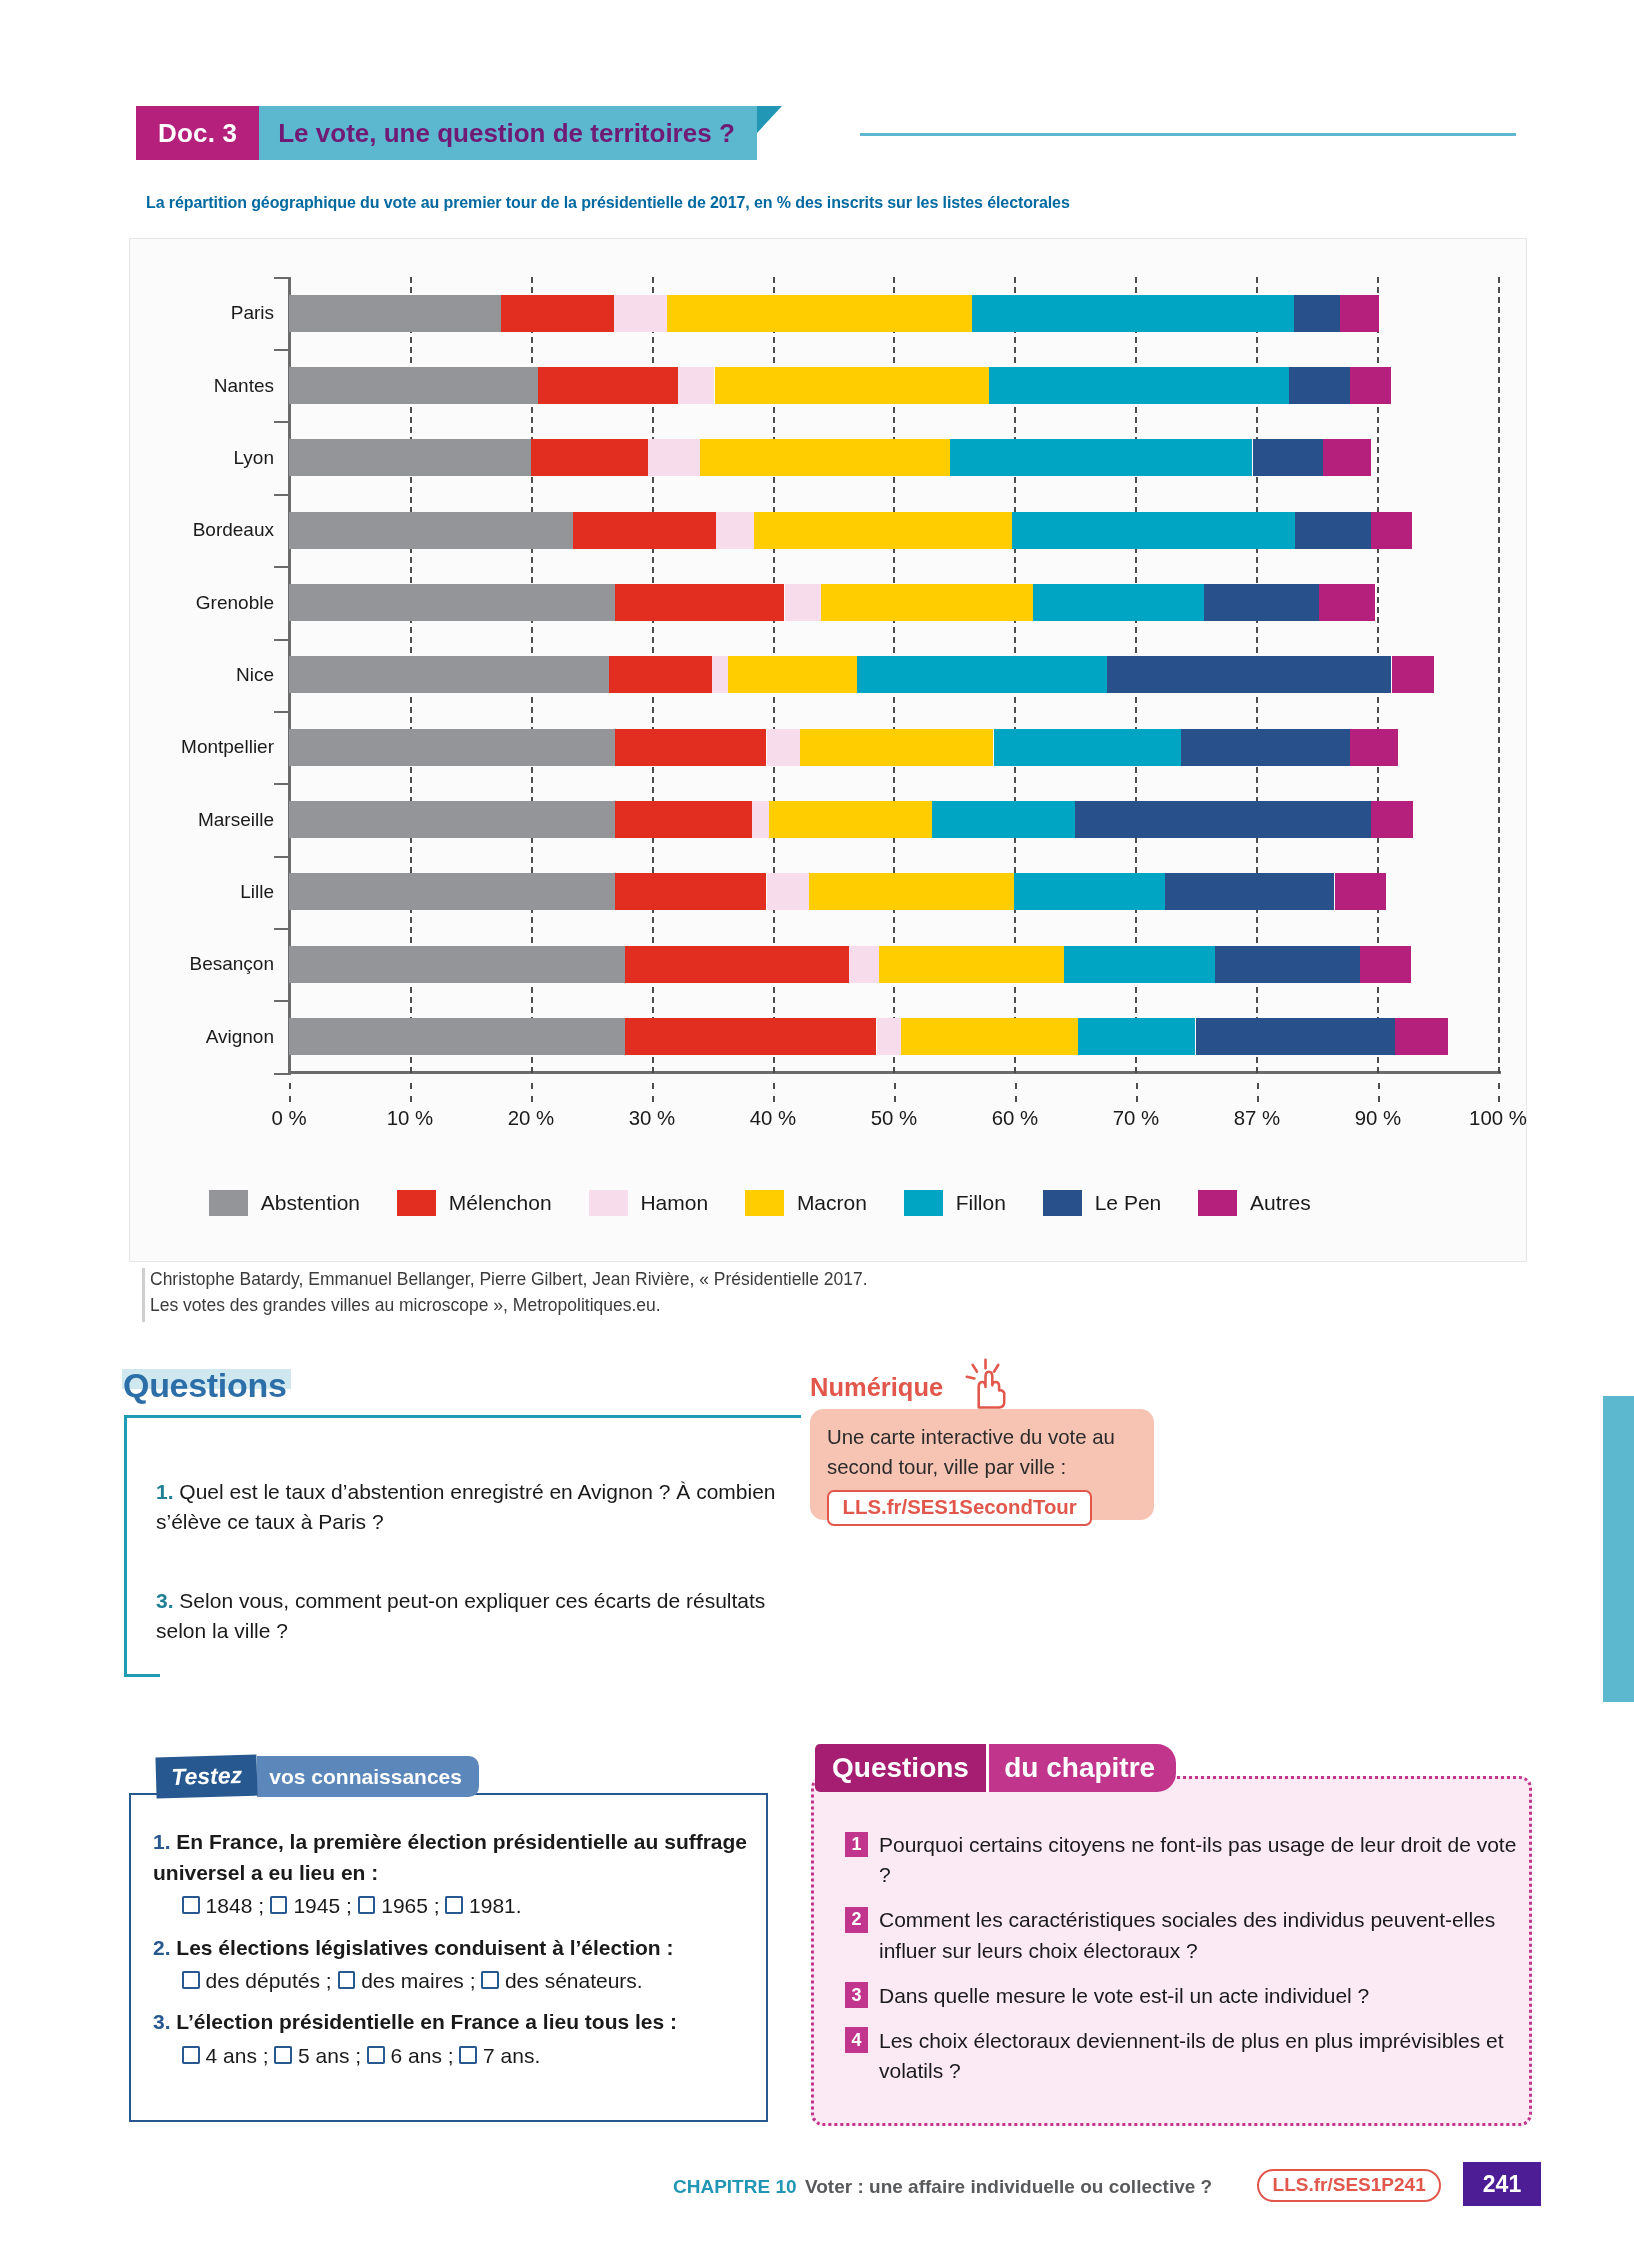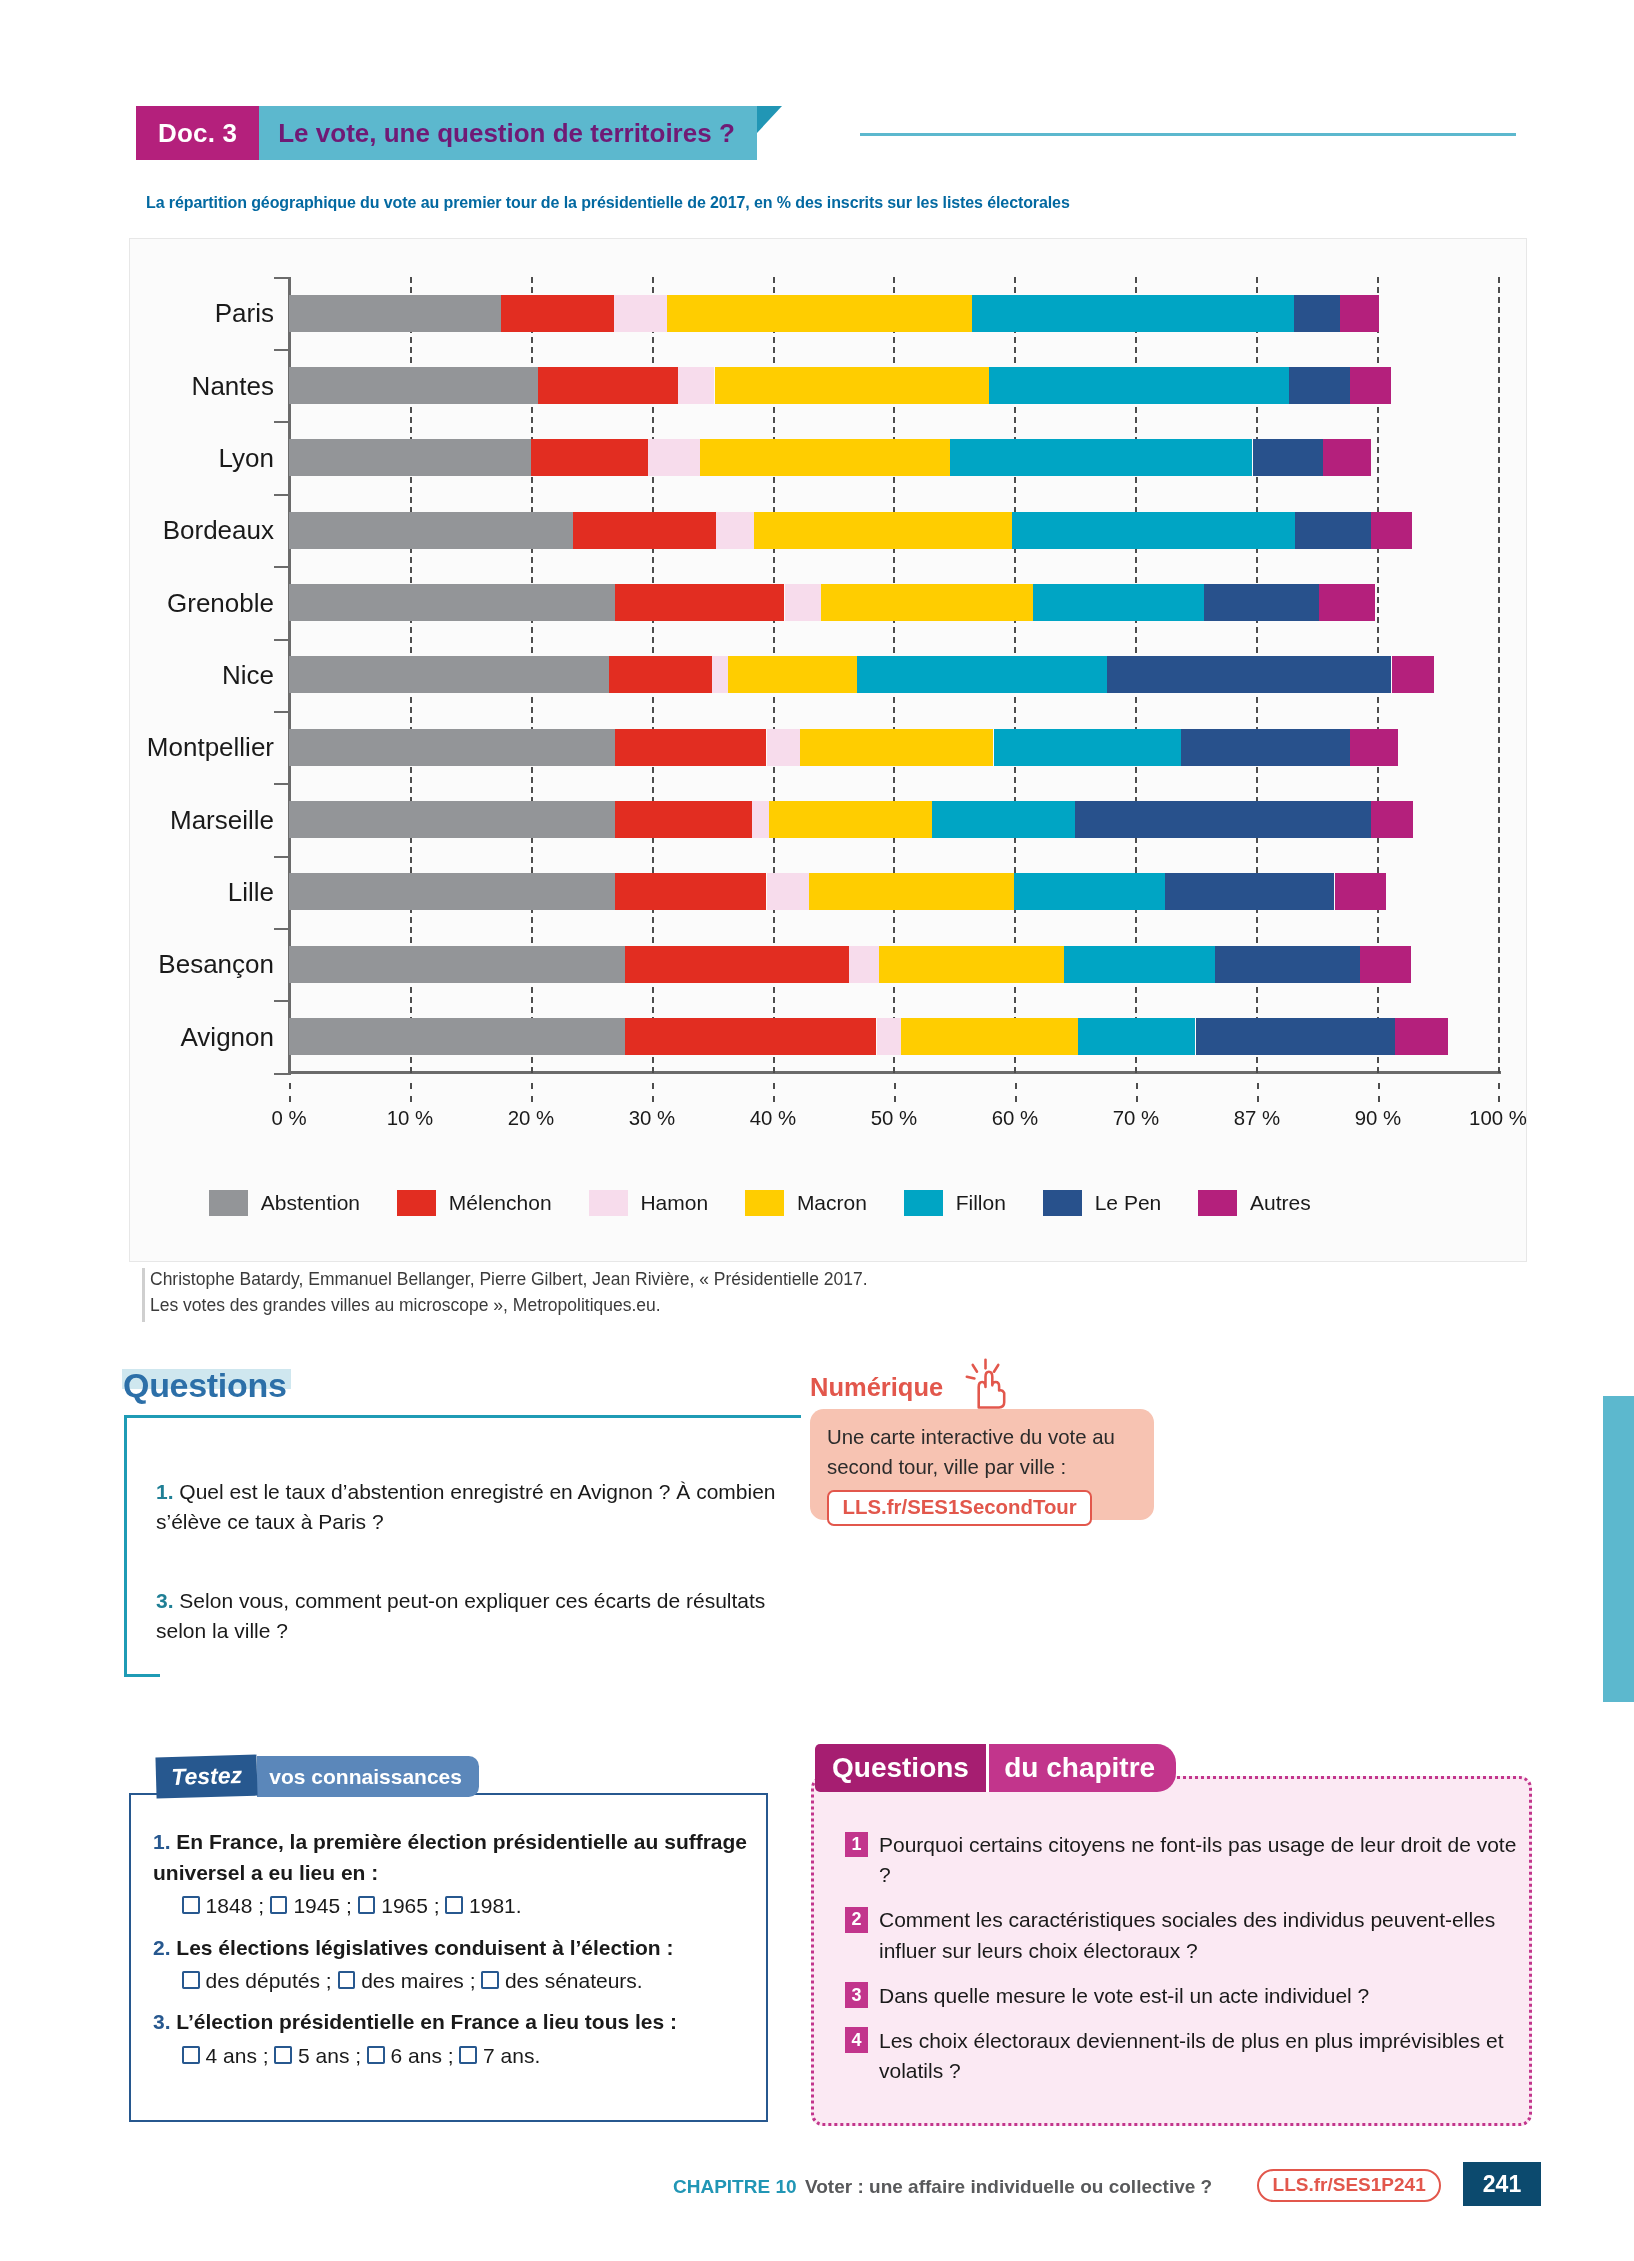--- a/index.html
+++ b/index.html
@@ -33,21 +33,21 @@
   .gridline{position:absolute;top:0;bottom:0;width:0;
             border-left:2.1px dashed #4d4d4d;}
   .gridline.solid{border-left:2.6px solid #6b6b6b;}
 
   .axis-bottom{position:absolute;left:289px;top:1071px;width:1212px;height:3.4px;background:#6b6b6b;}
   .axis-left{position:absolute;left:288px;top:277px;width:2.6px;height:798px;background:#6b6b6b;}
 
   .bar-row{position:absolute;left:0;height:37px;}
   .bar-seg{position:absolute;top:0;height:37px;}
 
-  .city-label{position:absolute;right:0;font-size:26px;color:#1a1a1a;
+  .city-label{position:absolute;right:0;font-size:19px;color:#1a1a1a;
               text-align:right;white-space:nowrap;transform:translateY(-50%);}
   .city-holder{position:absolute;left:119px;top:277px;width:155px;height:796px;}
 
   .tick-mark{position:absolute;left:274px;width:13.6px;height:2.1px;background:#6b6b6b;}
 
   .xtick{position:absolute;top:1083px;width:3.4px;height:19px;}
   .xtick i{position:absolute;left:0;top:0;width:0;height:19px;border-left:2.1px dashed #4d4d4d;}
   .xlabel{position:absolute;top:1107px;font-size:20.4px;color:#1a1a1a;
           transform:translateX(-50%);white-space:nowrap;}
 
@@ -114,21 +114,21 @@
           min-width:23px;height:25.5px;display:flex;align-items:center;justify-content:center;
           margin-right:11px;flex:none;margin-top:1.7px;}
   .qc-text{font-size:21px;line-height:1.45;color:#1a1a1a;}
 
   
   .edge-tab{position:absolute;right:0;top:1396px;width:32px;height:306px;background:#5cb8ce;}
   .f-chap{position:absolute;left:673px;top:2176px;font-size:19px;font-weight:bold;color:#2196b5;}
   .f-title{position:absolute;left:805px;top:2176px;font-size:19px;font-weight:bold;color:#58595b;}
   .f-link{position:absolute;left:1257px;top:2169px;border:2.1px solid #e2574c;border-radius:19px;
           padding:3.4px 13.6px;font-size:19px;font-weight:bold;color:#e2574c;background:#fff;}
-  .f-page{position:absolute;left:1463px;top:2162px;width:78px;height:44px;background:#0c4a6e;
+  .f-page{position:absolute;left:1463px;top:2162px;width:78px;height:44px;background:#4c1d95;
           color:#fff;font-size:23px;font-weight:bold;display:flex;align-items:center;justify-content:center;}
 </style>
 </head>
 <body>
 
 <div class="doc-banner">
   <div class="doc-tag">Doc. 3</div>
   <div class="doc-title-wrap">
     <span class="doc-title">Le vote, une question de territoires ?</span>
   </div>

